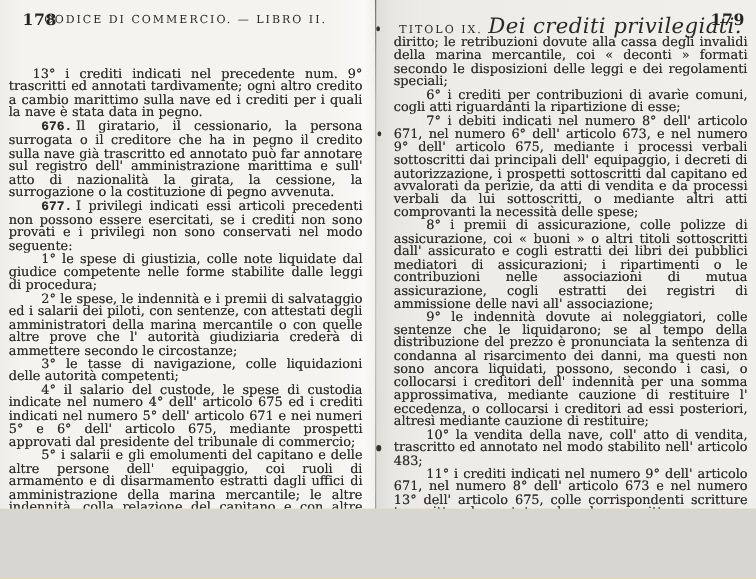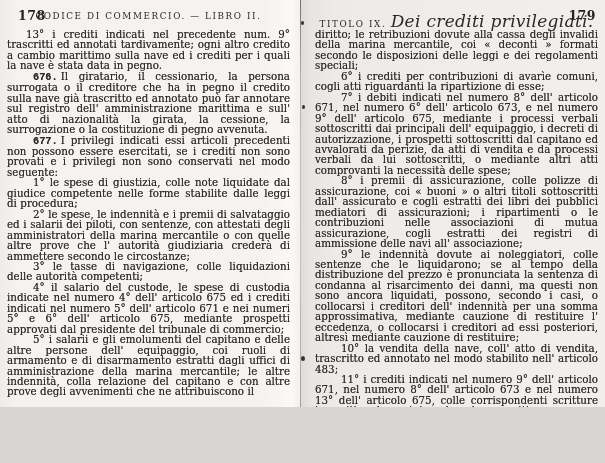--- a/index.html
+++ b/index.html
@@ -56,21 +56,21 @@
   }
 
   .pagebody {
     position: absolute; top: 29px; left: 0; right: 0;
     text-align: justify;
     font-size: 10.3px; line-height: 10.45px;
     text-shadow: 0 0 0.35px rgba(46,43,39,0.65);
     word-spacing: 0.2px;
   }
   .pagebody p { margin: 0; }
-  p.ind  { text-indent: 19px; }
+  p.ind  { text-indent: 19px; margin-top: 25px; }
   p.ind2 { text-indent: 26px; }
   p.noind { text-indent: 0; }
   .artnum { font-weight: 700; }
   .artnum:not(:empty) { margin-right: 3px; font-family: Liberation Mono, monospace; }
 </style>
 </head>
 <body>
 
 <div class="scan">
 

